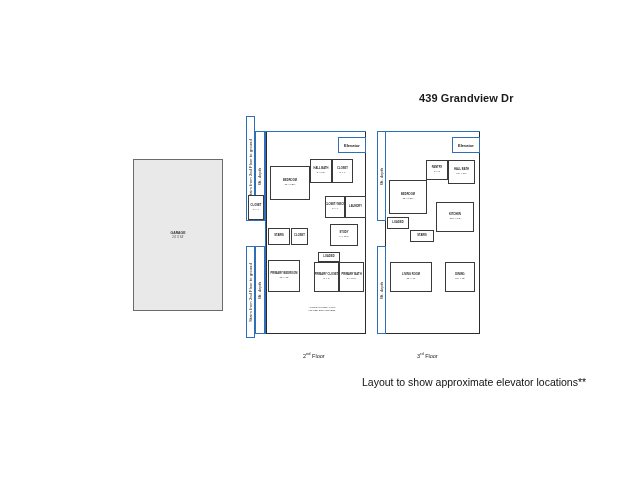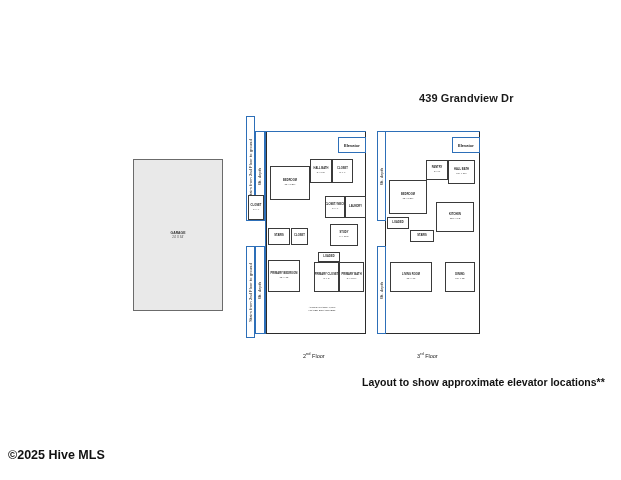--- a/index.html
+++ b/index.html
@@ -31,21 +31,21 @@
     color: #1a1a1a;
     letter-spacing: 0.1px;
     white-space: nowrap;
   }
 
   .footnote {
     position: absolute;
     left: 354px;
     top: 376px;
     font-size: 10.5px;
-    font-weight: 700;
+    font-weight: 400;
     color: #111;
     white-space: nowrap;
     padding-left: 8px;
   }
 
   .copyright {
     position: absolute;
     left: 8px;
     top: 448px;
     font-size: 12.5px;
@@ -321,15 +321,14 @@
   <div class="room" style="left:445px; top:262px; width:30px; height:30px;">
     <div class="nm">DINING</div>
     <div class="dim">7'6" X 13'</div>
   </div>
 
   <div class="floor-label" style="left:417px; top:351px;">
     <span>3</span><sup>rd</sup><span> Floor</span>
   </div>
 
   <div class="footnote">Layout to show approximate elevator locations**</div>
-  <div class="copyright">©2025 Hive MLS</div>
 
 </div>
 
 </body></html>

